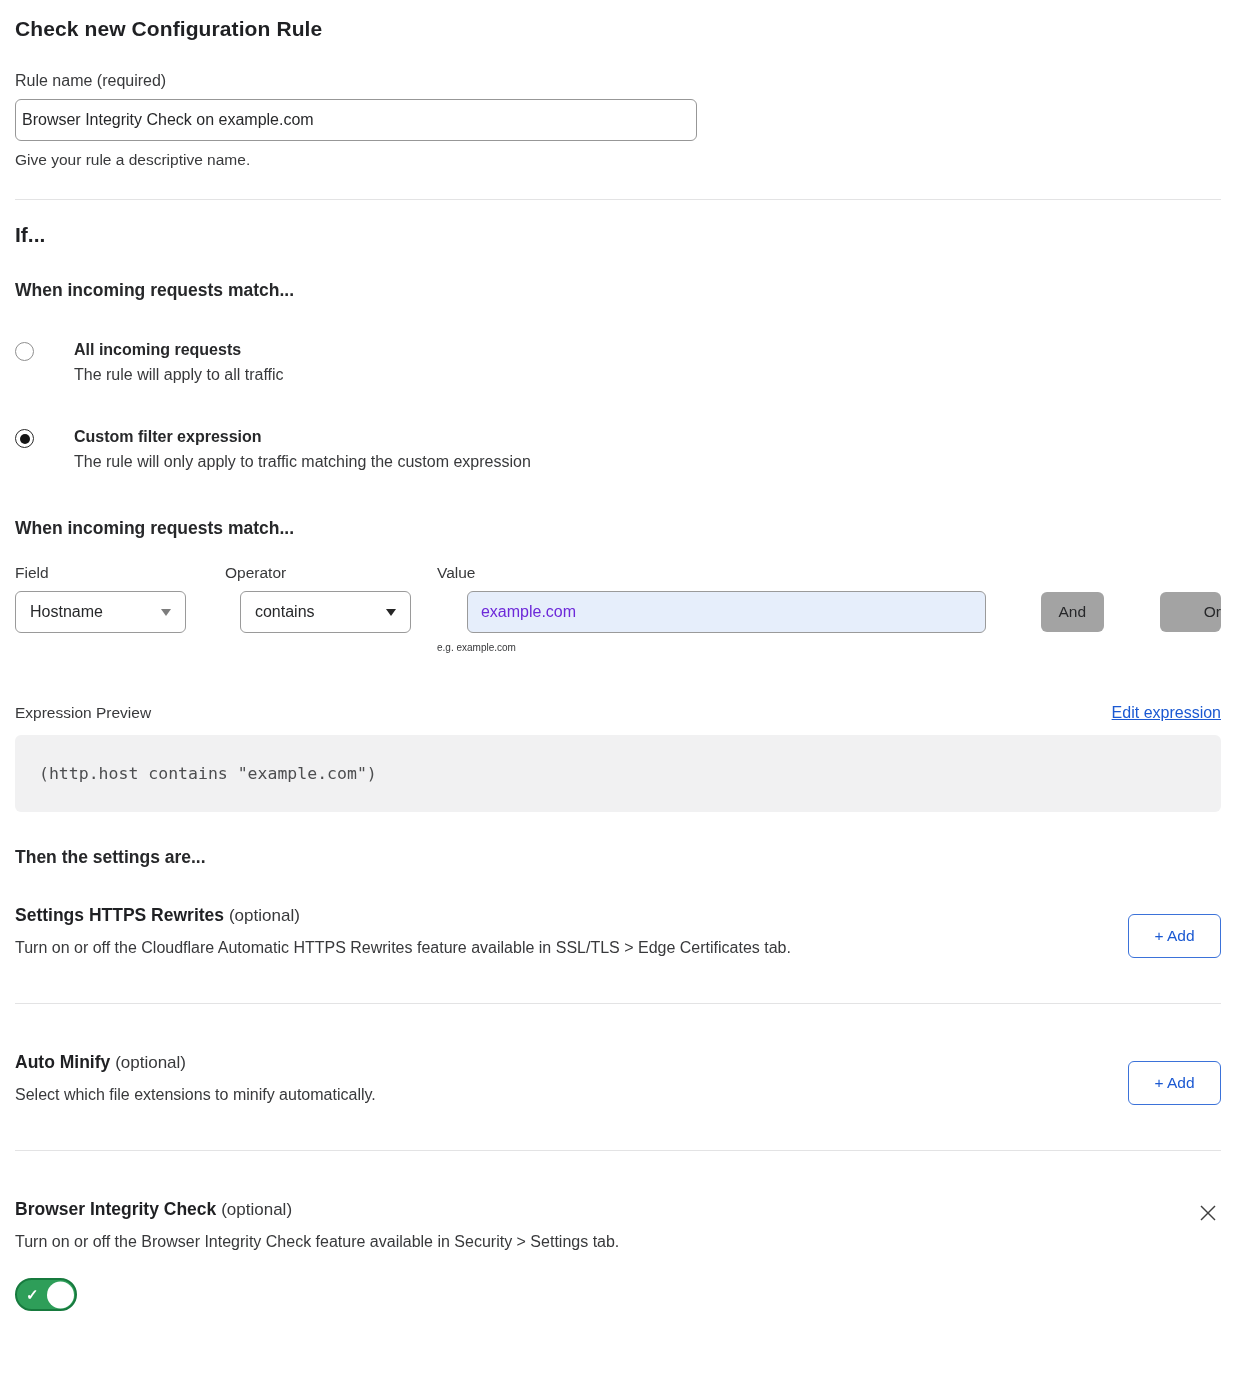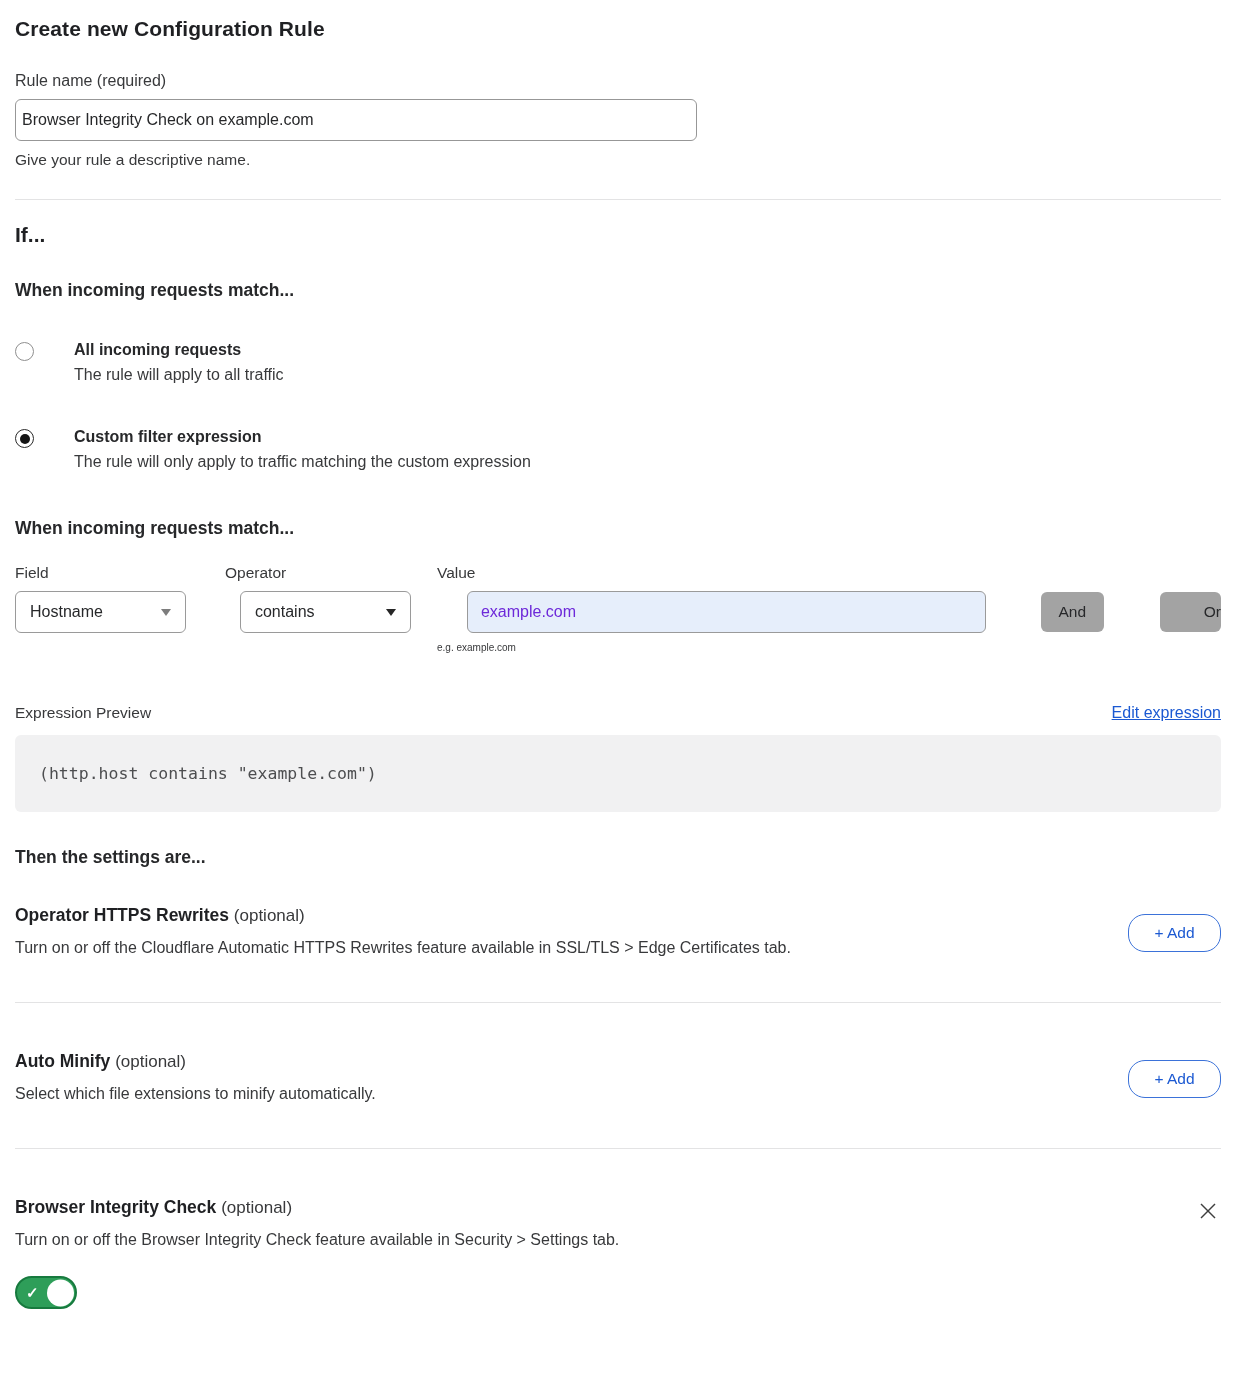--- a/index.html
+++ b/index.html
@@ -188,25 +188,25 @@
     align-items: flex-start;
   }
   .setting-row.first { margin-top: 37px; }
   .setting-row.later { margin-top: 48px; }
   .setting-title { font-size: 17.5px; font-weight: bold; color: #1f2023; }
   .setting-optional { font-weight: normal; font-size: 17px; color: #38393b; }
   .setting-desc { margin-top: 13px; font-size: 16px; color: #38393b; max-width: 980px; }
   .add-btn {
     flex: 0 0 auto;
     width: 93px;
-    height: 38px;
+    height: 44px;
     margin-top: 9px;
     background: #fff;
     border: 1px solid #3b72d9;
-    border-radius: 17px;
+    border-radius: 6px;
     color: #1b59d2;
     font-size: 15.5px;
     font-family: "Liberation Sans", sans-serif;
     cursor: pointer;
   }
   .setting-divider { margin-top: 45px; }
   .close-btn {
     flex: 0 0 auto;
     width: 24px; height: 24px;
     margin-top: 2px;
@@ -242,21 +242,21 @@
     right: 1px; top: 50%;
     transform: translateY(-50%);
     width: 27px; height: 27px;
     border-radius: 50%;
     background: #ffffff;
   }
 </style>
 </head>
 <body>
 
-<h1 class="page-title">Create new Configuration Rule</h1>
+<h1 class="page-title">Check new Configuration Rule</h1>
 
 <div class="field-label">Rule name (required)</div>
 <input class="rule-name-input" type="text" value="Browser Integrity Check on example.com" style="">
 <div class="help-text">Give your rule a descriptive name.</div>
 
 <hr class="divider">
 
 <h2 class="h-if">If...</h2>
 <div class="sub-heading">When incoming requests match...</div>
 
@@ -307,21 +307,21 @@
 
 <div class="code-block">
   <span>(http.host contains "example.com")</span>
 </div>
 
 <div class="sub-heading then-heading">Then the settings are...</div>
 
 <div class="setting-row first">
   <div>
     <div class="setting-title">
-      <span>Operator HTTPS Rewrites</span>
+      <span>Settings HTTPS Rewrites</span>
       <span class="setting-optional">(optional)</span>
     </div>
     <div class="setting-desc">Turn on or off the Cloudflare Automatic HTTPS Rewrites feature available in SSL/TLS &gt; Edge Certificates tab.</div>
   </div>
   <button class="add-btn">+ Add</button>
 </div>
 
 <hr class="divider setting-divider">
 
 <div class="setting-row later">

